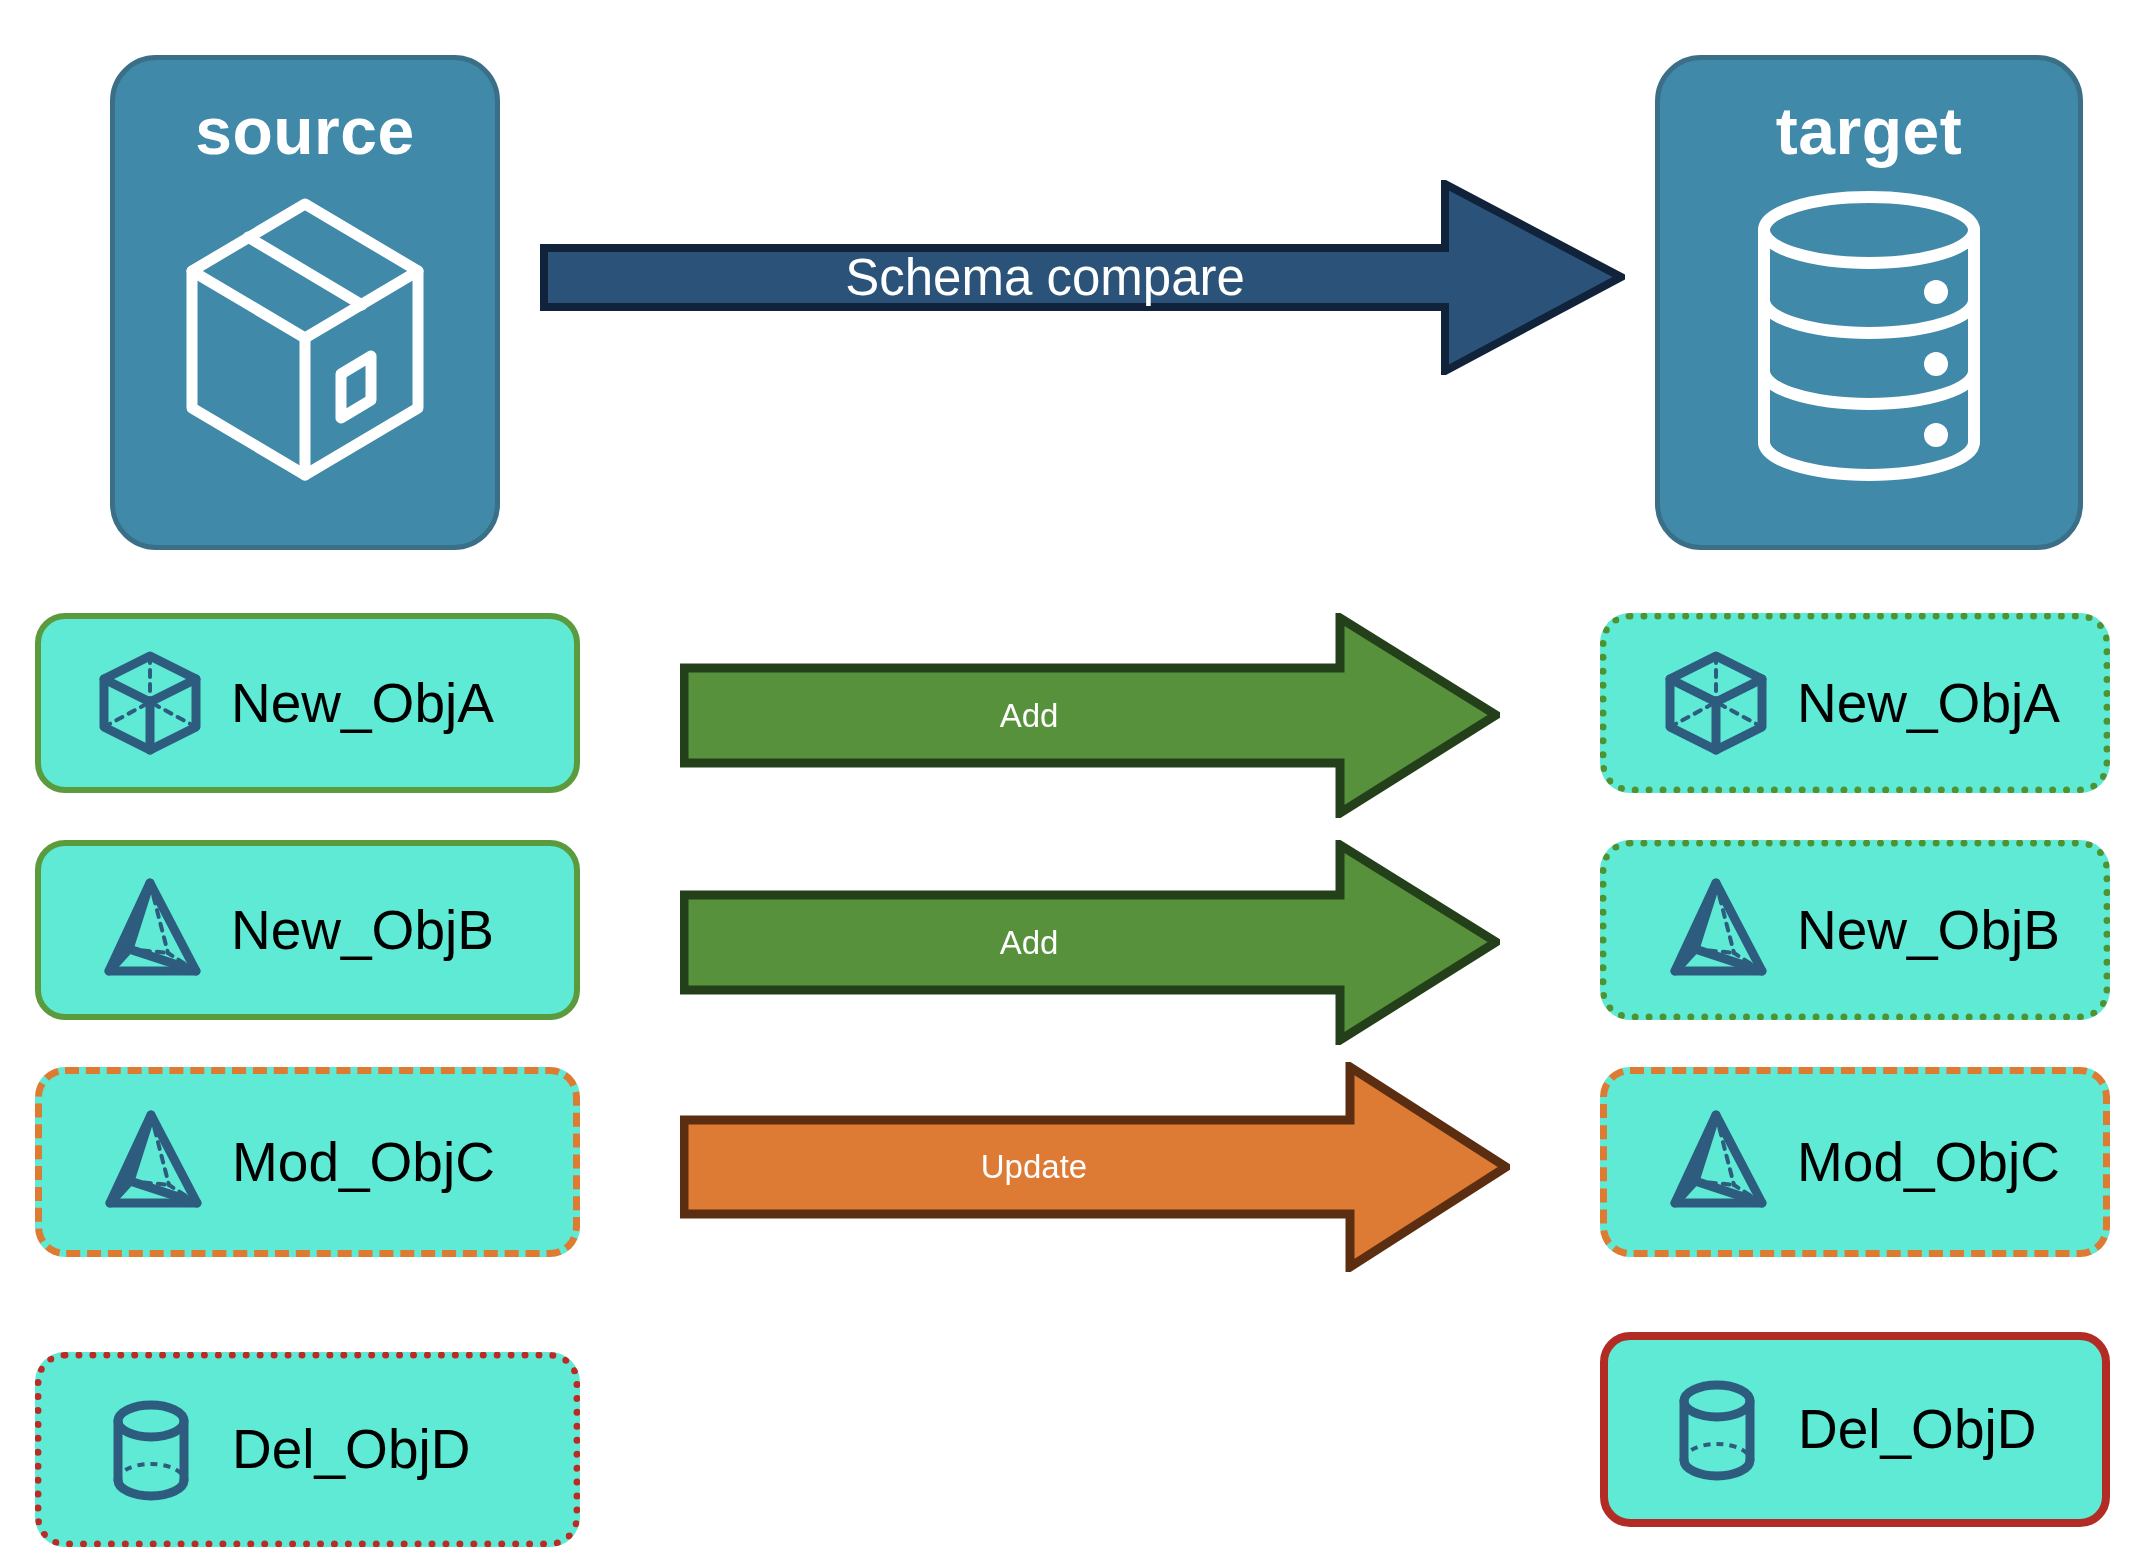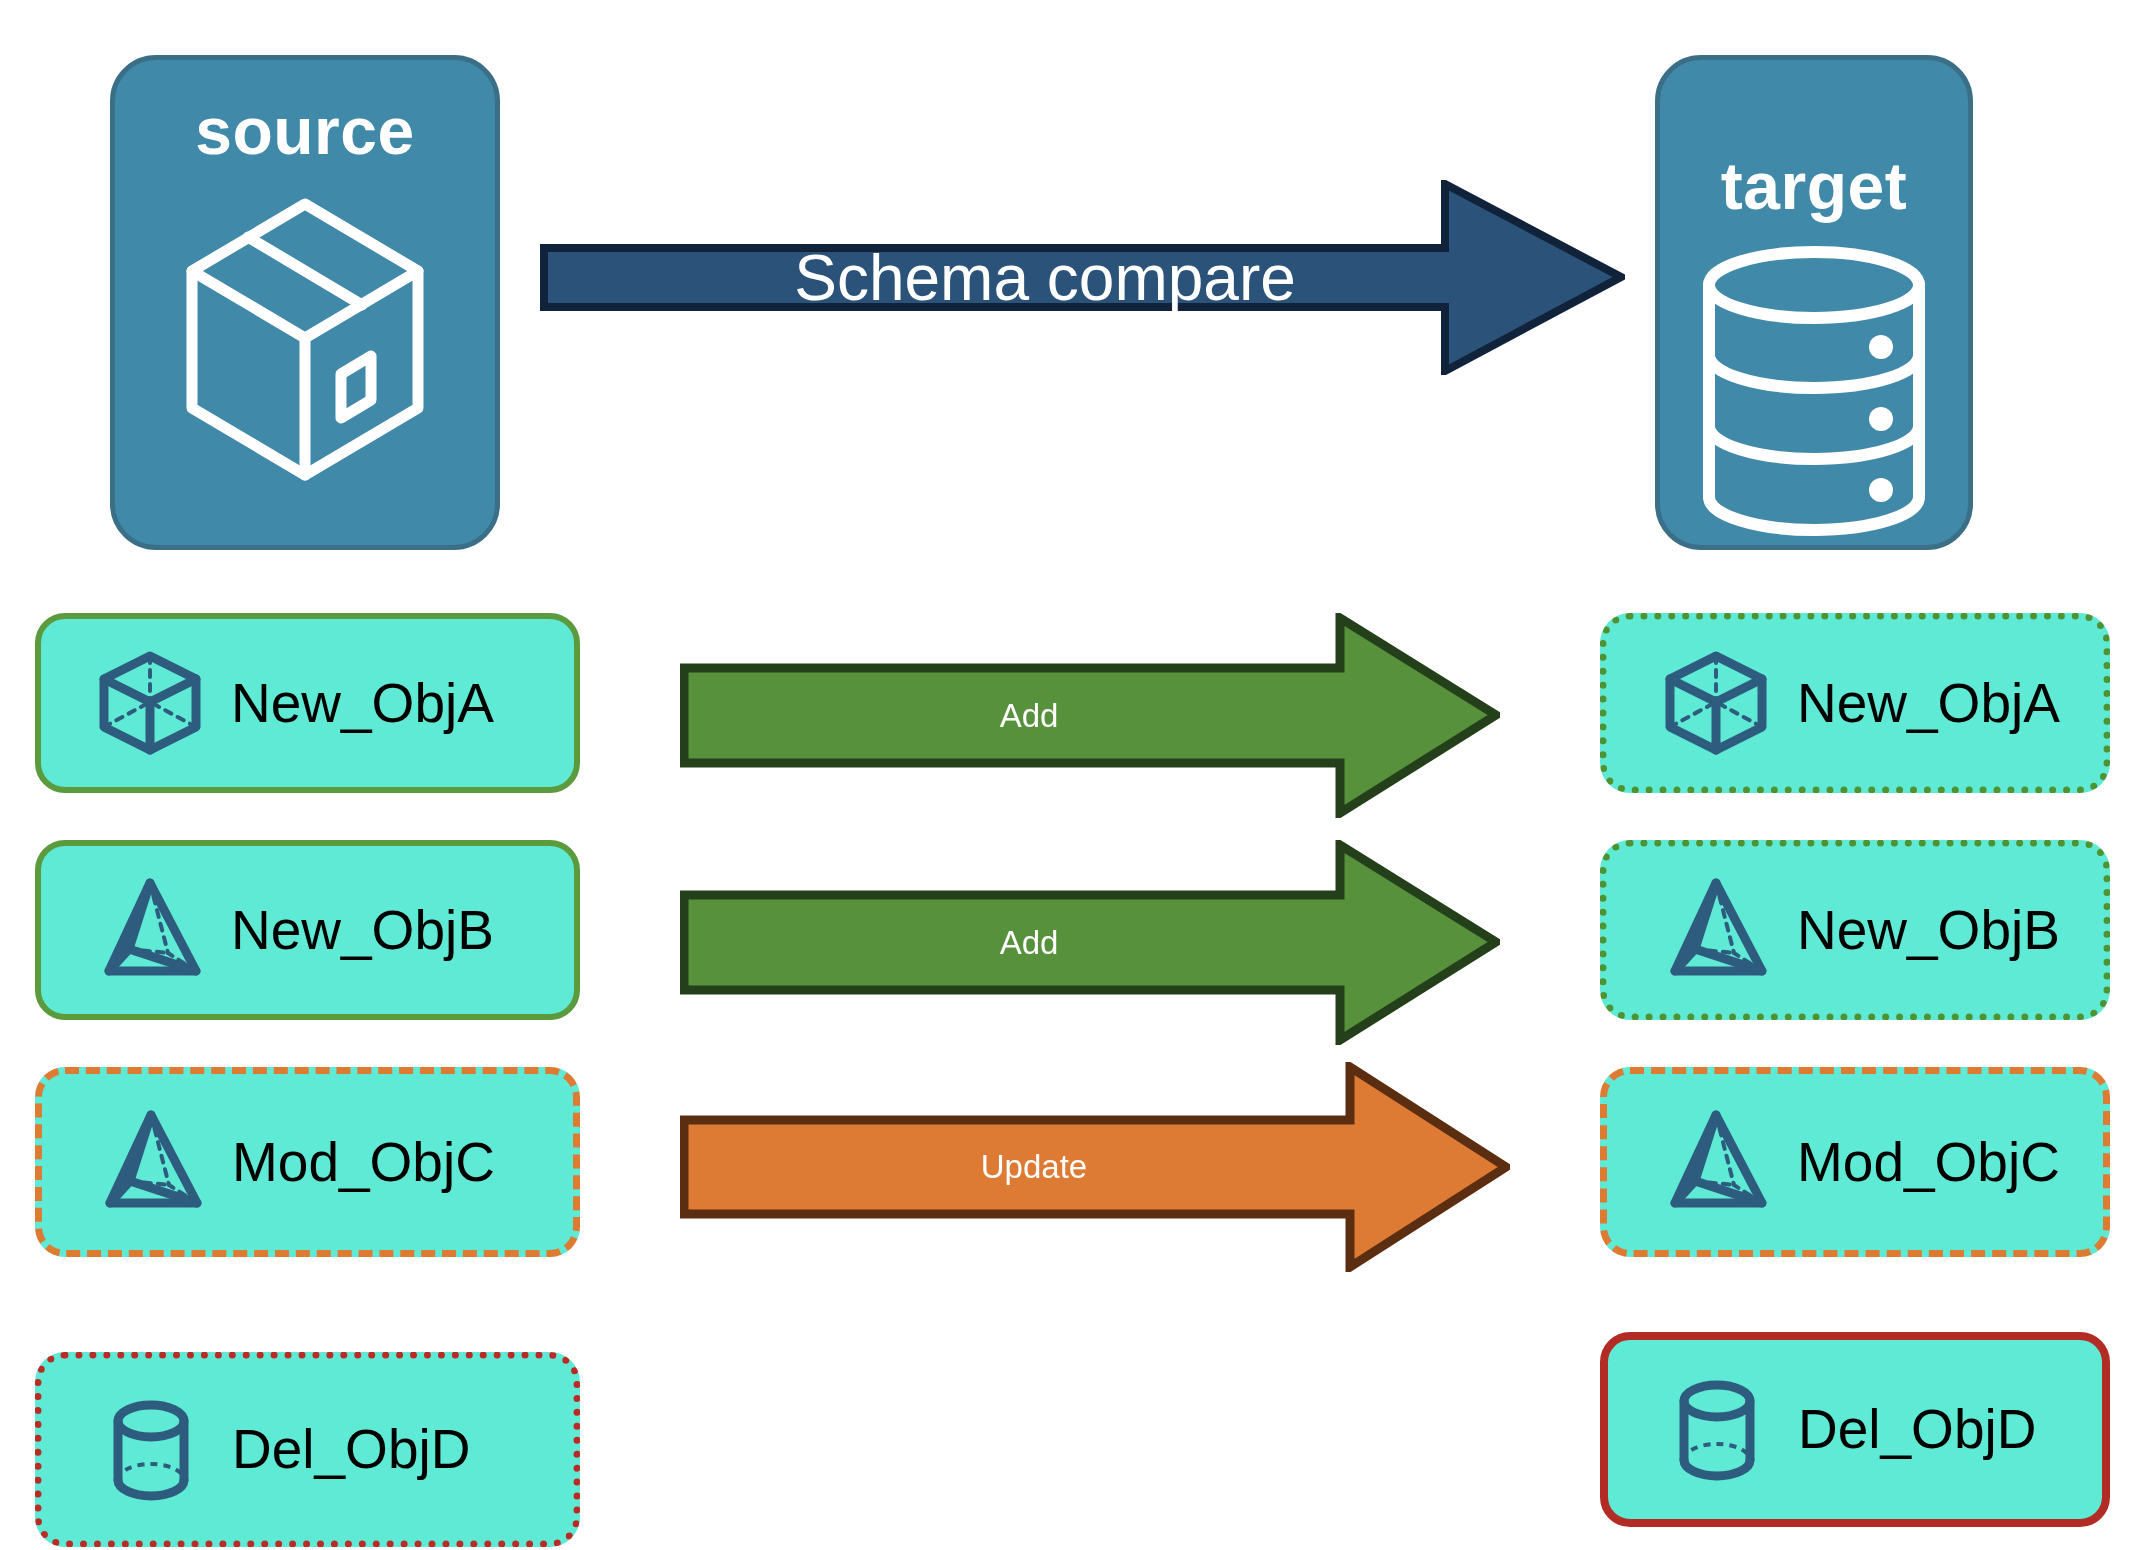--- a/index.html
+++ b/index.html
@@ -9,27 +9,27 @@
 
   
   .endpoint{position:absolute;border-radius:46px;background:#4189A8;
             border:5px solid #3A6F87;box-sizing:border-box;
             display:flex;flex-direction:column;align-items:center;}
   .endpoint .ep-title{color:#ffffff;font-weight:bold;font-size:66px;
             letter-spacing:0.5px;margin-top:38px;line-height:1;}
   .endpoint .ep-icon{margin-top:22px;}
 
   #source-card{left:110px;top:55px;width:390px;height:495px;}
-  #target-card{left:1655px;top:55px;width:318px;height:495px;justify-content:flex-end;}
+  #target-card{left:1655px;top:55px;width:428px;height:495px;}
 
   
   #schema-arrow{position:absolute;left:540px;top:180px;width:1085px;height:195px;}
   #schema-arrow .lbl{position:absolute;left:0;top:0;width:1010px;height:195px;
             display:flex;align-items:center;justify-content:center;
-            color:#ffffff;font-size:64px;}
+            color:#ffffff;font-size:51px;}
 
   
   .row{position:absolute;left:0;width:2150px;}
   .card{position:absolute;box-sizing:border-box;background:#5eead4;
         border-radius:30px;display:flex;align-items:center;}
   .card .obj-icon{margin-left:54px;flex:0 0 auto;display:flex;align-items:center;}
   .card .obj-label{margin-left:26px;font-size:55px;color:#000000;
         white-space:nowrap;line-height:1;}
   .src-card{left:35px;width:545px;}
   .tgt-card{left:1600px;width:510px;}

